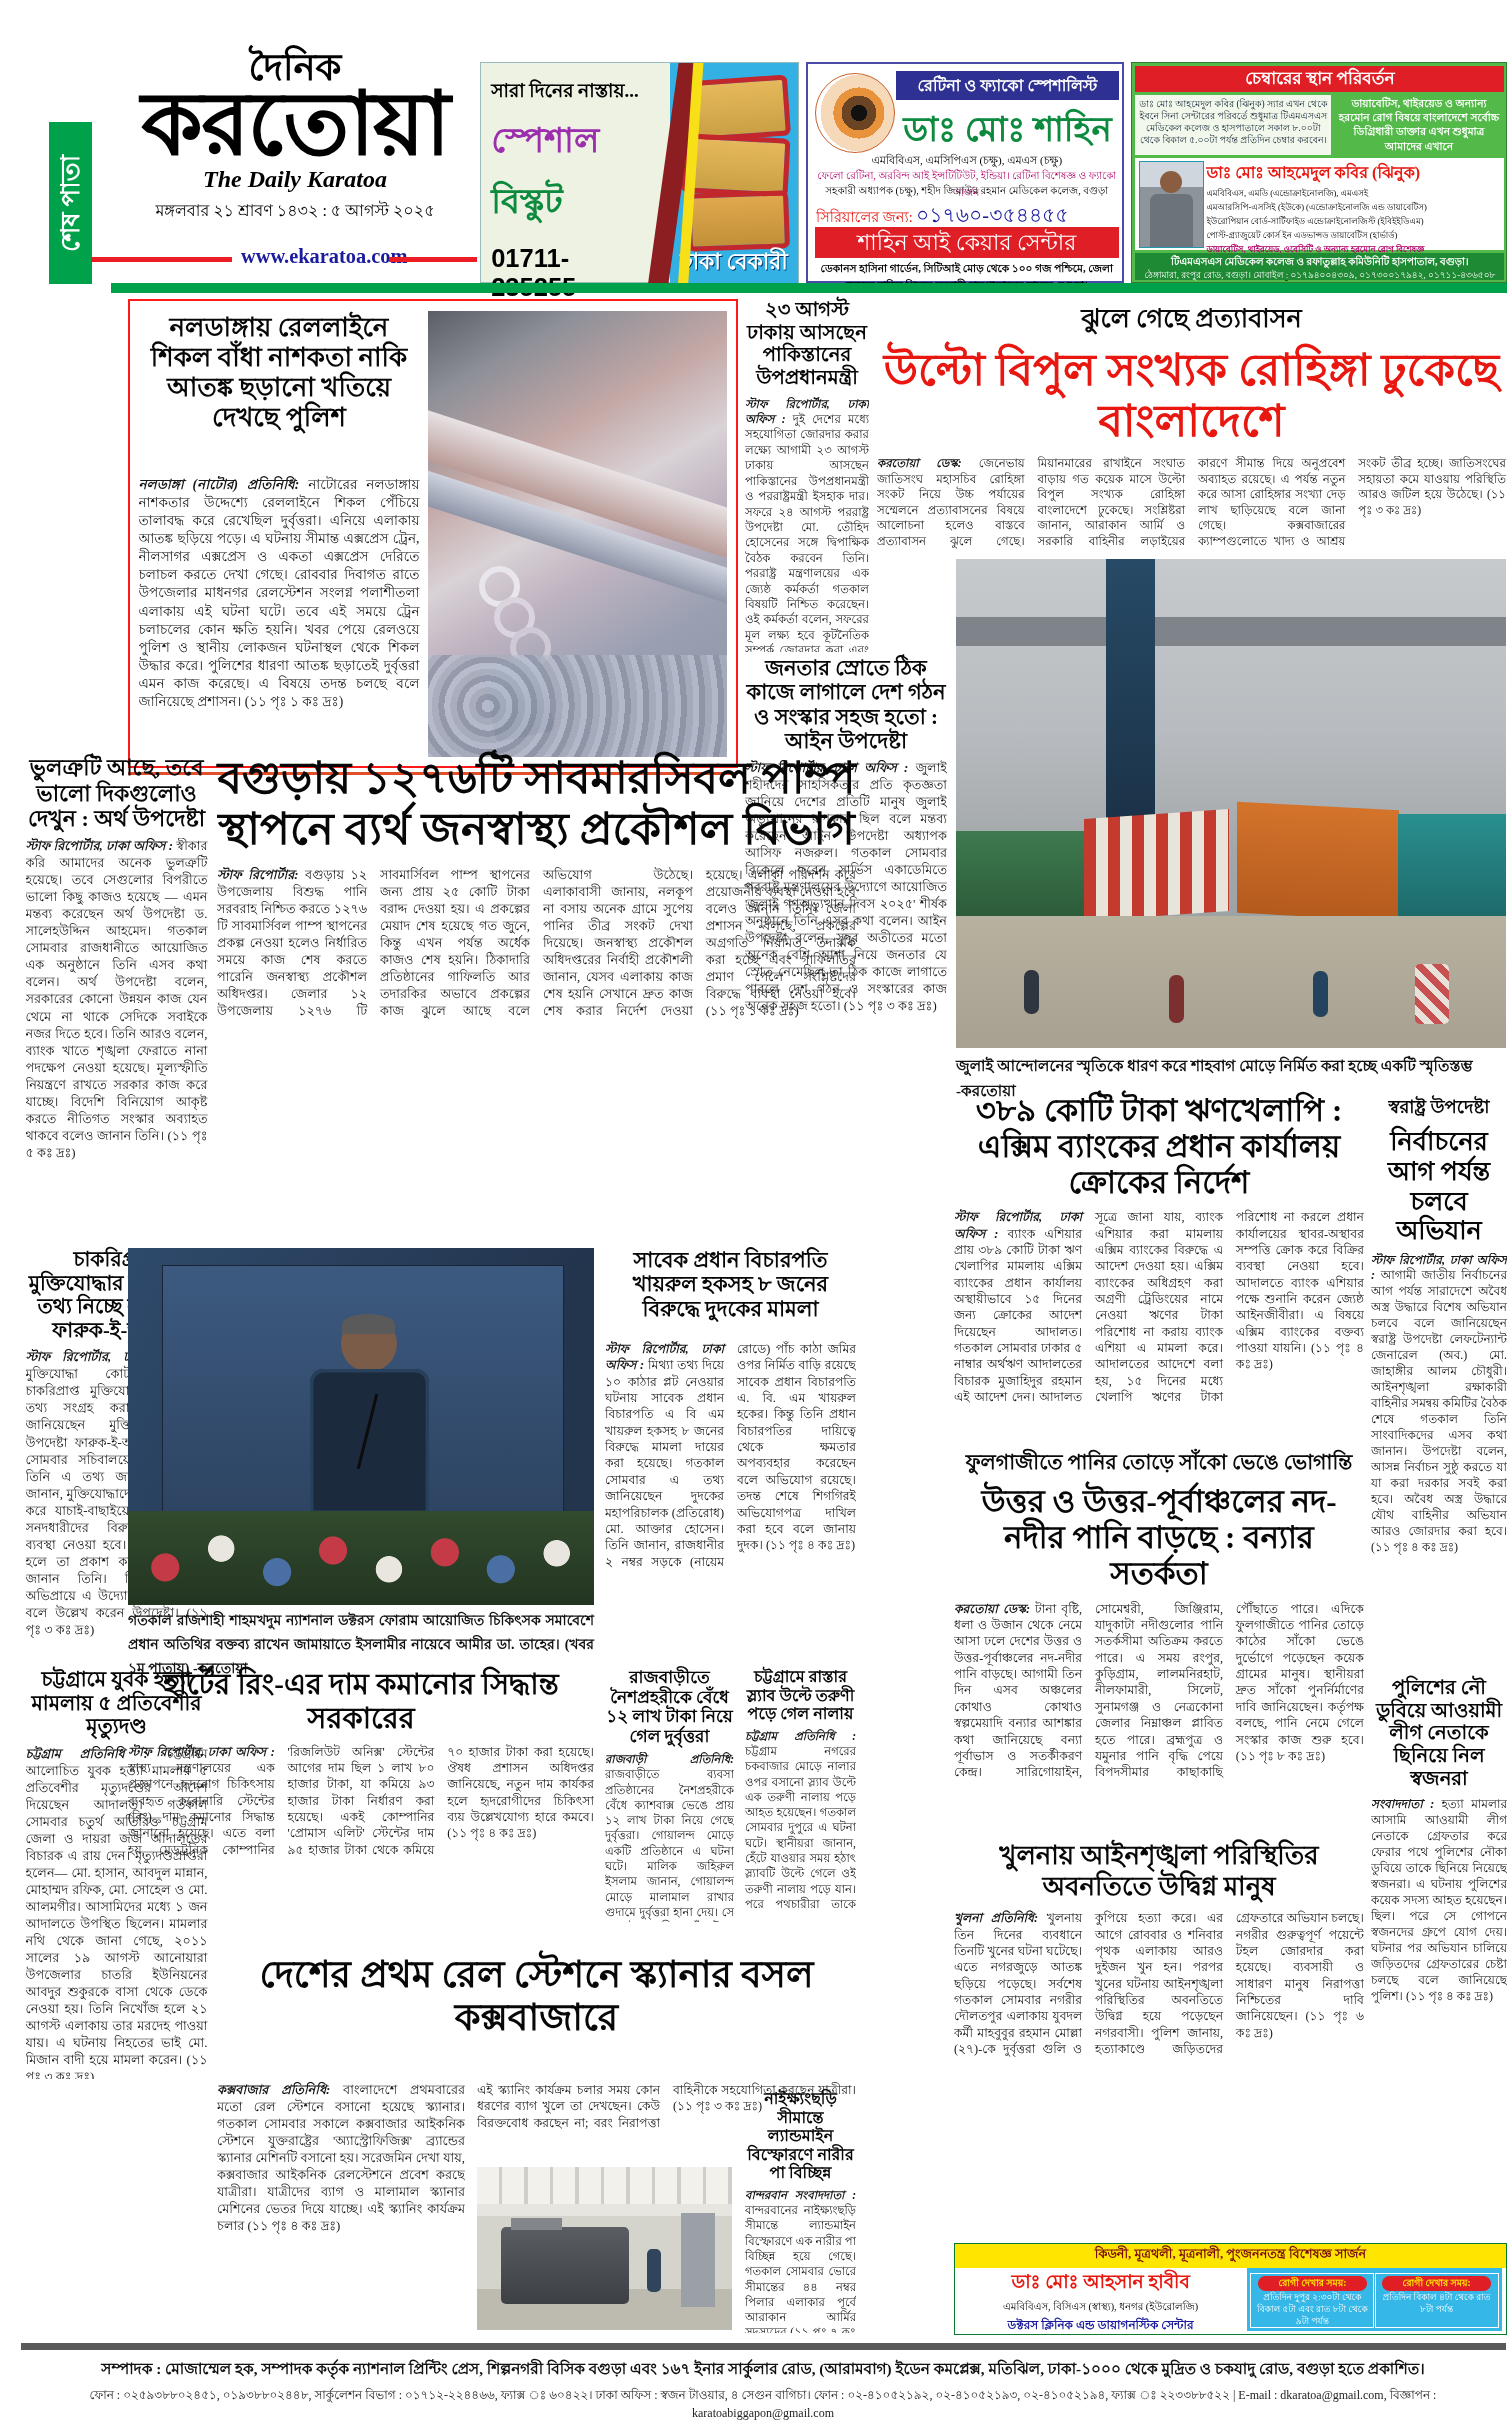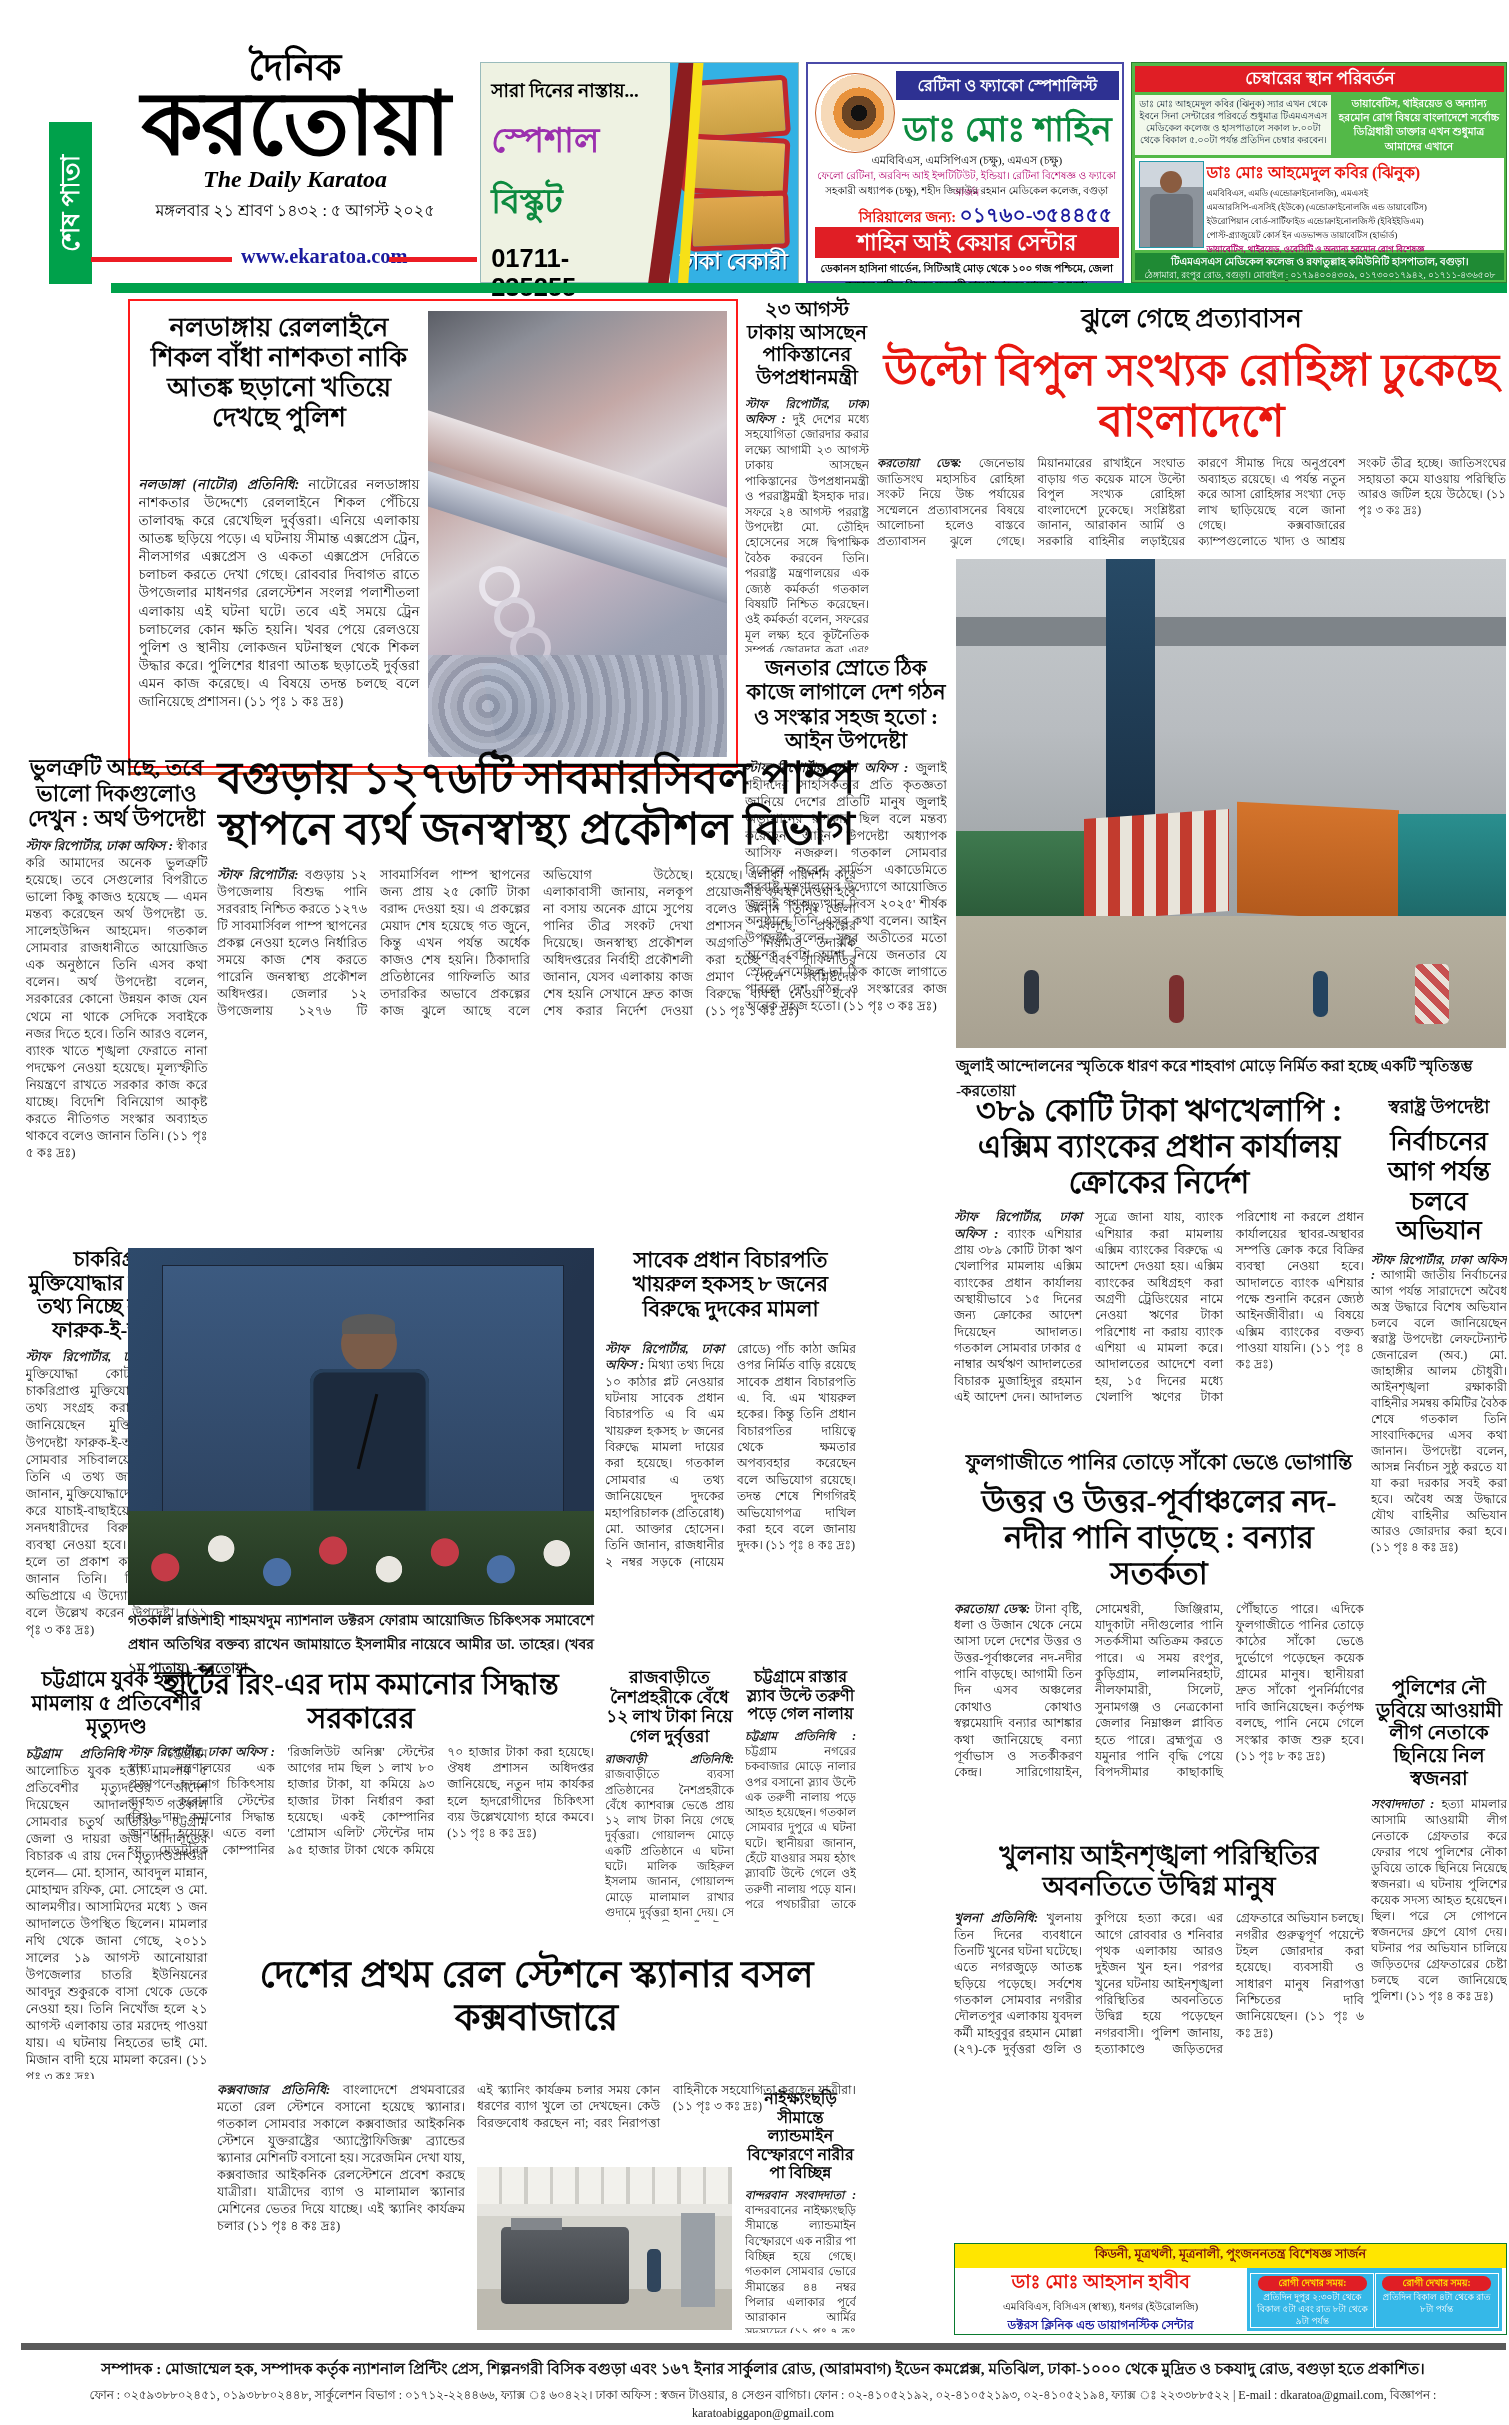--- a/index.html
+++ b/index.html
@@ -60,26 +60,26 @@
   <div class="abs adbox" style="left:806px;top:62px;width:318px;height:221px;background:#fff;border:2.6px solid #4a4aa8;">
     <div class="abs" style="left:6.8px;top:8.5px;width:78px;height:78px;border-radius:50%;
                 background:radial-gradient(circle at 55% 50%, #111 0 14%, #6b4423 14% 30%, #e8923c 30% 44%, #f6d9b8 44% 66%, #ffffff 66% 100%);
                 border:1.7px solid #c9602a;"></div>
     <div style="position:absolute;left:88px;top:6.8px;width:223px;height:29px;background:#2e3192;color:#fff;
                 font-size:16px;font-weight:700;text-align:center;line-height:29px;"><span>রেটিনা ও ফ্যাকো স্পেশালিস্ট</span></div>
     <div style="position:absolute;left:88px;top:39px;width:223px;font-size:34px;font-weight:700;color:#0c8a3e;text-align:center;">ডাঃ মোঃ শাহিন</div>
     <div style="position:absolute;left:6.8px;top:88px;width:304px;font-size:11px;text-align:center;">এমবিবিএস, এমসিপিএস (চক্ষু), এমএস (চক্ষু)</div>
     <div style="position:absolute;left:6.8px;top:104px;width:304px;font-size:10.2px;text-align:center;color:#b0006a;">ফেলো রেটিনা, অরবিন্দ আই ইন্সটিটিউট, ইন্ডিয়া। রেটিনা বিশেষজ্ঞ ও ফ্যাকো সার্জন</div>
     <div style="position:absolute;left:6.8px;top:119px;width:304px;font-size:10.2px;text-align:center;">সহকারী অধ্যাপক (চক্ষু), শহীদ জিয়াউর রহমান মেডিকেল কলেজ, বগুড়া</div>
-    <div style="position:absolute;left:0;top:136px;width:304px;text-align:right;font-weight:700;">
+    <div style="position:absolute;left:8px;top:136px;width:304px;text-align:left;font-weight:400;">
       <span style="color:#e8170f;font-size:14.5px;">সিরিয়ালের জন্য:</span>
       <span style="color:#1b1b9e;font-size:20.4px;">০১৭৬০-৩৫৪৪৫৫</span>
     </div>
     <div style="position:absolute;left:6.8px;top:163px;width:304px;height:31px;background:#e01e25;color:#fff;font-size:22px;
-                font-weight:700;text-align:center;line-height:31px;"><span>শাহিন আই কেয়ার সেন্টার</span></div>
+                font-weight:400;text-align:center;line-height:31px;"><span>শাহিন আই কেয়ার সেন্টার</span></div>
     <div style="position:absolute;left:6.8px;top:197px;width:304px;font-size:10.6px;text-align:center;font-weight:700;">ডেকানস হাসিনা গার্ডেন, সিটিআই মোড় থেকে ১০০ গজ পশ্চিমে, জেলা জজের বাড়ির পিছনে সন্ধ্যানী হাসপাতালের সামনে, বগুড়া।</div>
   </div>
 
   <div class="abs adbox" style="left:1131px;top:62px;width:376px;height:221px;background:#53b948;border:1.7px solid #2e7d32;">
     <div style="position:absolute;left:3.4px;top:3.4px;width:369px;height:25.5px;background:#e01e25;color:#fff;font-size:17px;
                 font-weight:700;text-align:center;line-height:25.5px;"><span>চেম্বারের স্থান পরিবর্তন</span></div>
     <div style="position:absolute;left:3.4px;top:32px;width:196px;height:60px;background:#f2f9ec;font-size:9.4px;line-height:1.3;
                 padding:2.6px;box-sizing:border-box;text-align:center;color:#123;">ডাঃ মোঃ আহমেদুল কবির (ঝিনুক) স্যার এখন থেকে ইবনে সিনা সেন্টারের পরিবর্তে শুধুমাত্র টিএমএসএস মেডিকেল কলেজ ও হাসপাতালে সকাল ৮.০০টা থেকে বিকাল ৫.০০টা পর্যন্ত প্রতিদিন চেম্বার করবেন।</div>
     <div style="position:absolute;left:202px;top:32px;width:170px;height:60px;font-size:10.6px;line-height:1.35;color:#fff;
                 font-weight:700;text-align:center;padding:1.7px;box-sizing:border-box;">ডায়াবেটিস, থাইরয়েড ও অন্যান্য হরমোন রোগ বিষয়ে বাংলাদেশে সর্বোচ্চ ডিগ্রিধারী ডাক্তার এখন শুধুমাত্র আমাদের এখানে</div>

